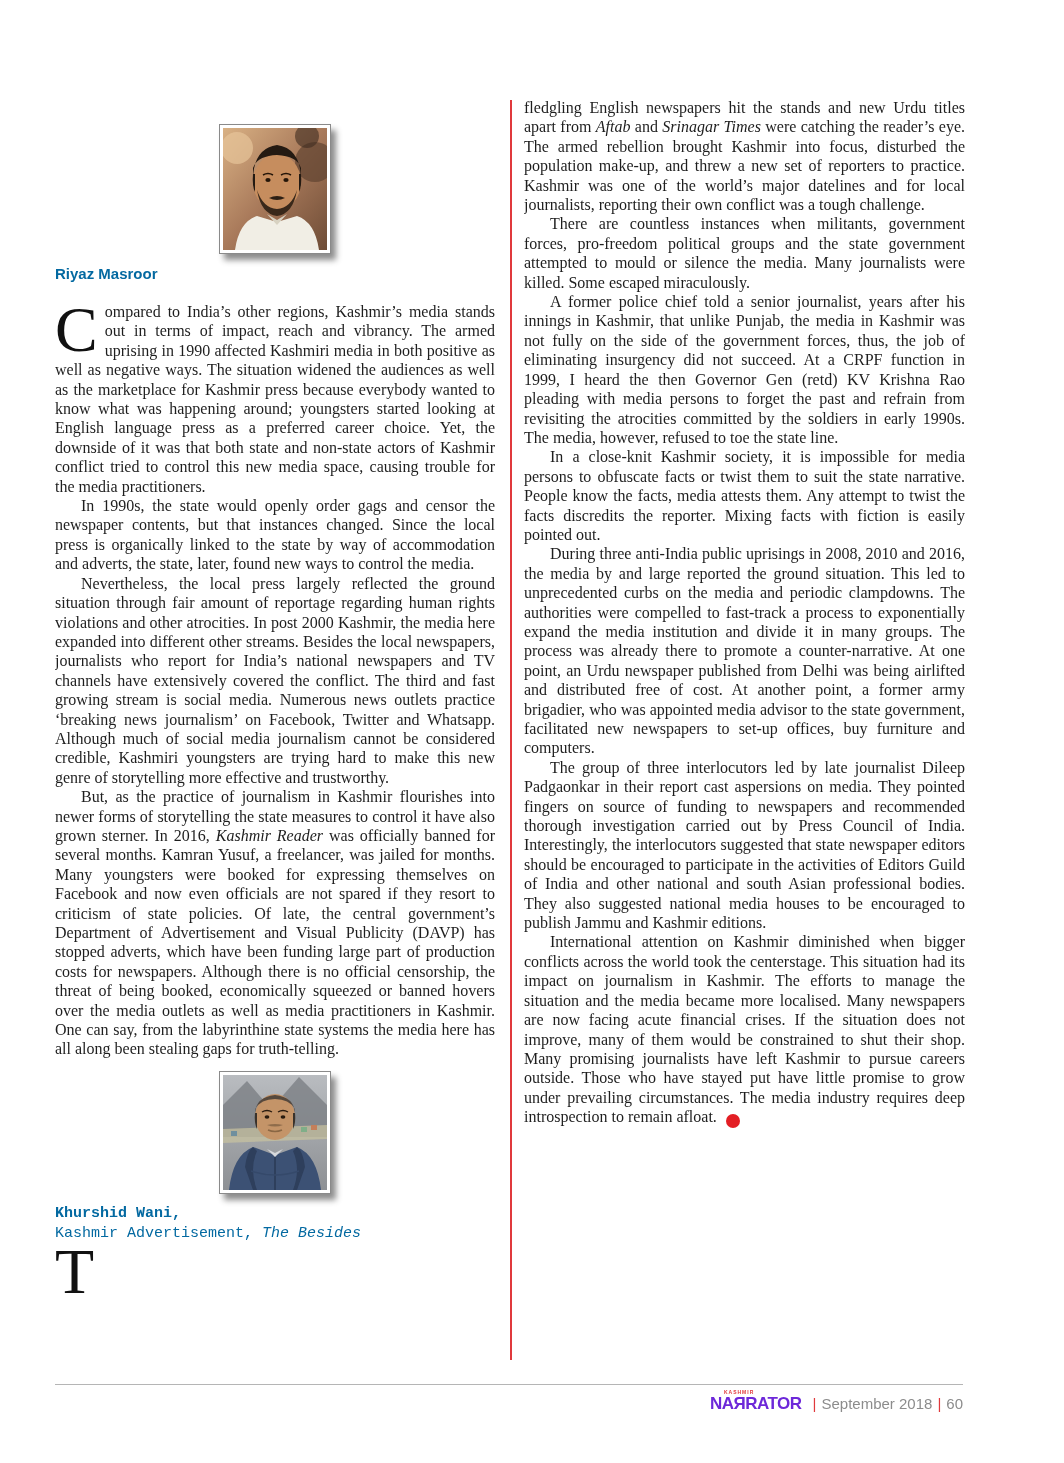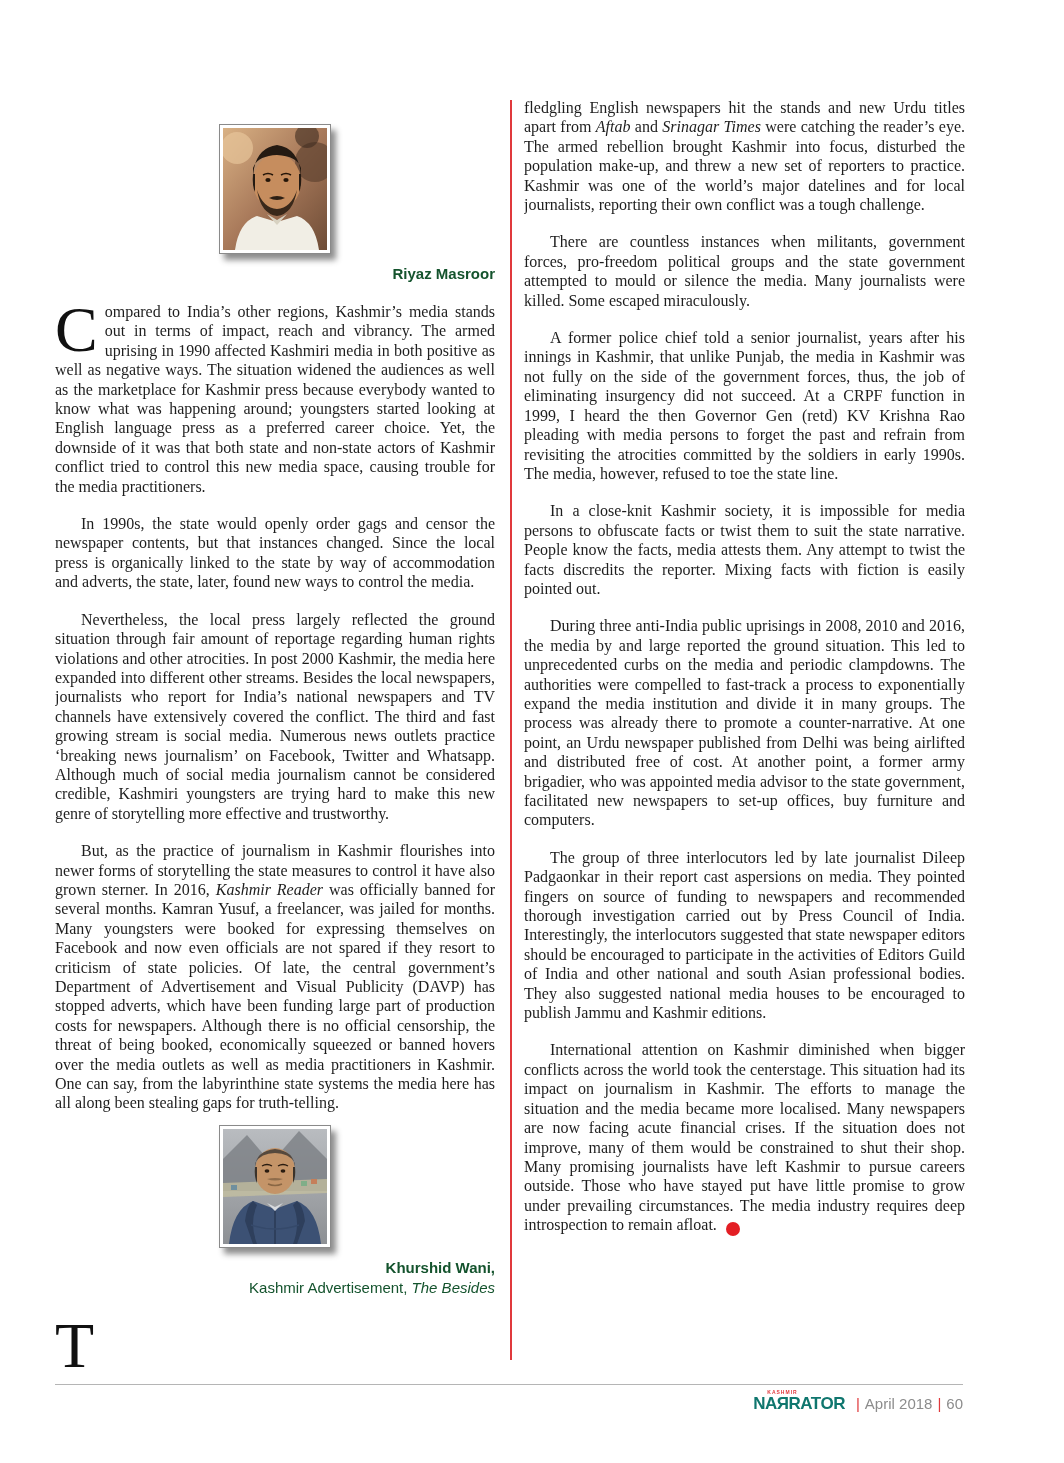--- a/index.html
+++ b/index.html
@@ -3,44 +3,44 @@
 <meta charset="utf-8">
 <style>
   html,body{margin:0;padding:0;background:#fff;}
   .page{position:relative;width:1064px;height:1463px;background:#ffffff;overflow:hidden;
         font-family:"Liberation Serif",serif;color:#1e1e1e;}
   .col{position:absolute;top:100px;overflow:hidden;}
   .col-left{left:55px;width:440px;height:1292px;}
   .col-right{left:524px;top:98px;width:441px;height:1272px;}
   .divider{position:absolute;left:510px;top:100px;width:2px;height:1260px;background:#e0393c;}
   p.para{margin:0;text-align:justify;font-size:16px;line-height:19.4px;}
-  p.indent{text-indent:26px;margin-top:18px;}
+  p.indent{text-indent:26px;}
   .dropcap{float:left;font-size:64px;line-height:52px;height:56px;padding:2px 7px 0 0;color:#111;}
   em{}
   .photo-block{width:112px;margin:0 auto;}
   .photo-block.first{margin-top:24px;}
   .photo-block.second{margin-top:12px;}
   .photo-frame{background:#fff;border:1px solid #8a8a8a;padding:3px;box-shadow:5px 6px 6px rgba(0,0,0,0.45);}
   .photo-frame svg{display:block;}
-  .caption{text-align:right;font-family:"Liberation Sans",sans-serif;font-size:15px;line-height:20px;
-           margin-top:10px;color:#14532d;}
+  .caption{text-align:left;font-family:"Liberation Sans",sans-serif;font-size:15px;line-height:20px;
+           margin-top:10px;color:#0369a1;}
   .caption .cap-name{font-weight:bold;}
   .caption .cap-org{font-style:italic;}
   .caption-1{margin-bottom:18px;}
-  .caption-2{margin-bottom:20px;}
+  .caption-2{margin-bottom:0;font-family:Liberation Mono, monospace;}
   .endmark{display:inline-block;width:14px;height:14px;background:#e31e24;border-radius:50%;
            color:#fff;font:bold 10px/14px "Liberation Sans",sans-serif;text-align:center;
            margin-left:9px;vertical-align:-2px;}
   .bottom-rule{position:absolute;left:55px;top:1384px;width:908px;height:1px;background:#b5b5b5;}
   .footer{position:absolute;top:1394px;right:101px;font-family:"Liberation Sans",sans-serif;
           font-size:15px;color:#8c8c8c;white-space:nowrap;}
   .footer .logo-wrap{position:relative;display:inline-block;margin-right:6px;}
   .footer .logo-small{position:absolute;top:-5px;left:14px;font-size:5px;font-weight:bold;
           color:#e0393c;letter-spacing:1px;}
-  .footer .logo{font-weight:bold;color:#0f766e;font-size:17px;letter-spacing:-0.5px;}
+  .footer .logo{font-weight:bold;color:#6d28d9;font-size:17px;letter-spacing:-0.5px;}
   .footer .sep{color:#e0393c;margin:0 5px;}
 </style>
 </head>
 <body>
 
 <div class="page">
 
   <div class="col col-left">
     <div class="photo-block first">
       <div class="photo-frame">
@@ -136,16 +136,16 @@
         <p class="para indent"><span>In a close-knit Kashmir society, it is impossible for media persons to obfuscate facts or twist them to suit the state narrative. People know the facts, media attests them. Any attempt to twist the facts discredits the reporter. Mixing facts with fiction is easily pointed out.</span></p>
         <p class="para indent"><span>During three anti-India public uprisings in 2008, 2010 and 2016, the media by and large reported the ground situation. This led to unprecedented curbs on the media and periodic clampdowns. The authorities were compelled to fast-track a process to exponentially expand the media institution and divide it in many groups. The process was already there to promote a counter-narrative. At one point, an Urdu newspaper published from Delhi was being airlifted and distributed free of cost. At another point, a former army brigadier, who was appointed media advisor to the state government, facilitated new newspapers to set-up offices, buy furniture and computers.</span></p>
         <p class="para indent"><span>The group of three interlocutors led by late journalist Dileep Padgaonkar in their report cast aspersions on media. They pointed fingers on source of funding to newspapers and recommended thorough investigation carried out by Press Council of India. Interestingly, the interlocutors suggested that state newspaper editors should be encouraged to participate in the activities of Editors Guild of India and other national and south Asian professional bodies. They also suggested national media houses to be encouraged to publish Jammu and Kashmir editions.</span></p>
         <p class="para indent"><span>International attention on Kashmir diminished when bigger conflicts across the world took the centerstage. This situation had its impact on journalism in Kashmir. The efforts to manage the situation and the media became more localised. Many newspapers are now facing acute financial crises. If the situation does not improve, many of them would be constrained to shut their shop. Many promising journalists have left Kashmir to pursue careers outside. Those who have stayed put have little promise to grow under prevailing circumstances. The media industry requires deep introspection to remain afloat.</span><span class="endmark">N</span></p>
       </div>
   </div>
 
   <div class="bottom-rule"></div>
 
   <div class="footer">
-    <span class="logo-wrap"><span class="logo-small">KASHMIR</span><span class="logo">NAЯRATOR</span></span><span class="sep">|</span><span>April 2018</span><span class="sep">|</span><span>60</span>
+    <span class="logo-wrap"><span class="logo-small">KASHMIR</span><span class="logo">NAЯRATOR</span></span><span class="sep">|</span><span>September 2018</span><span class="sep">|</span><span>60</span>
   </div>
 
 </div>
 
 </body></html>

